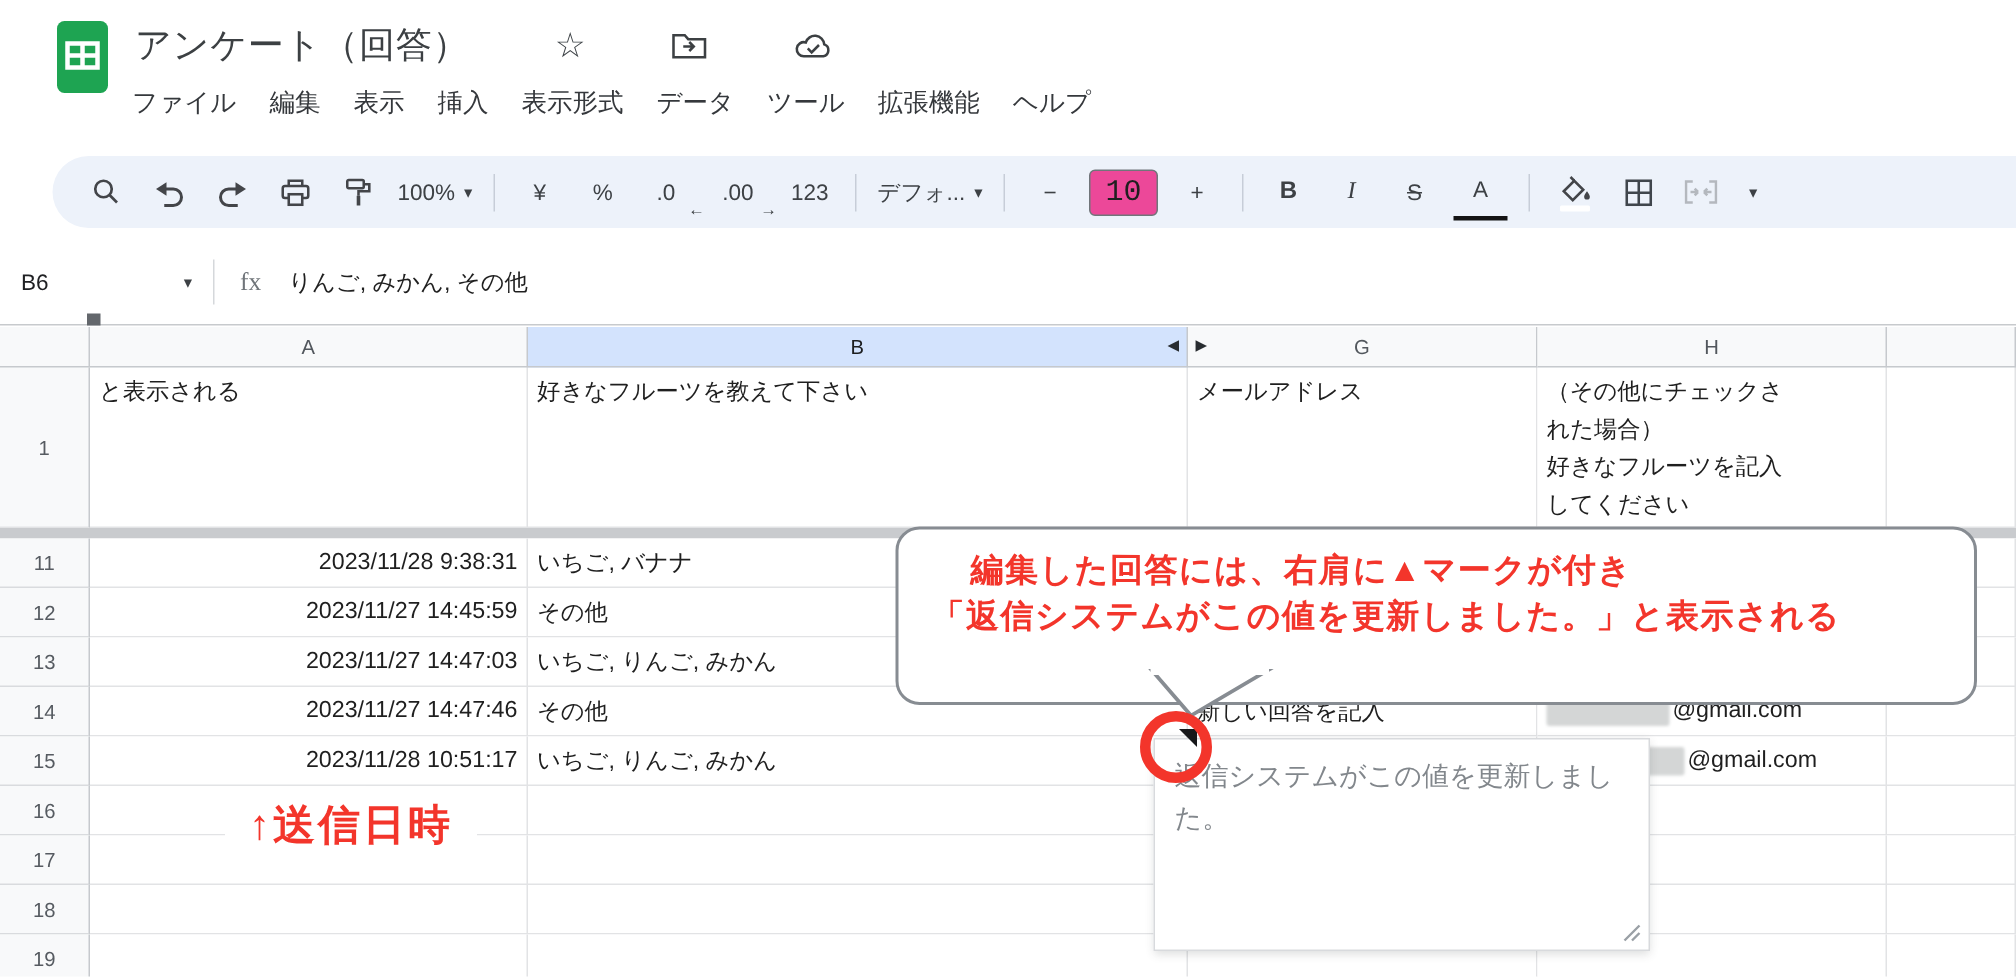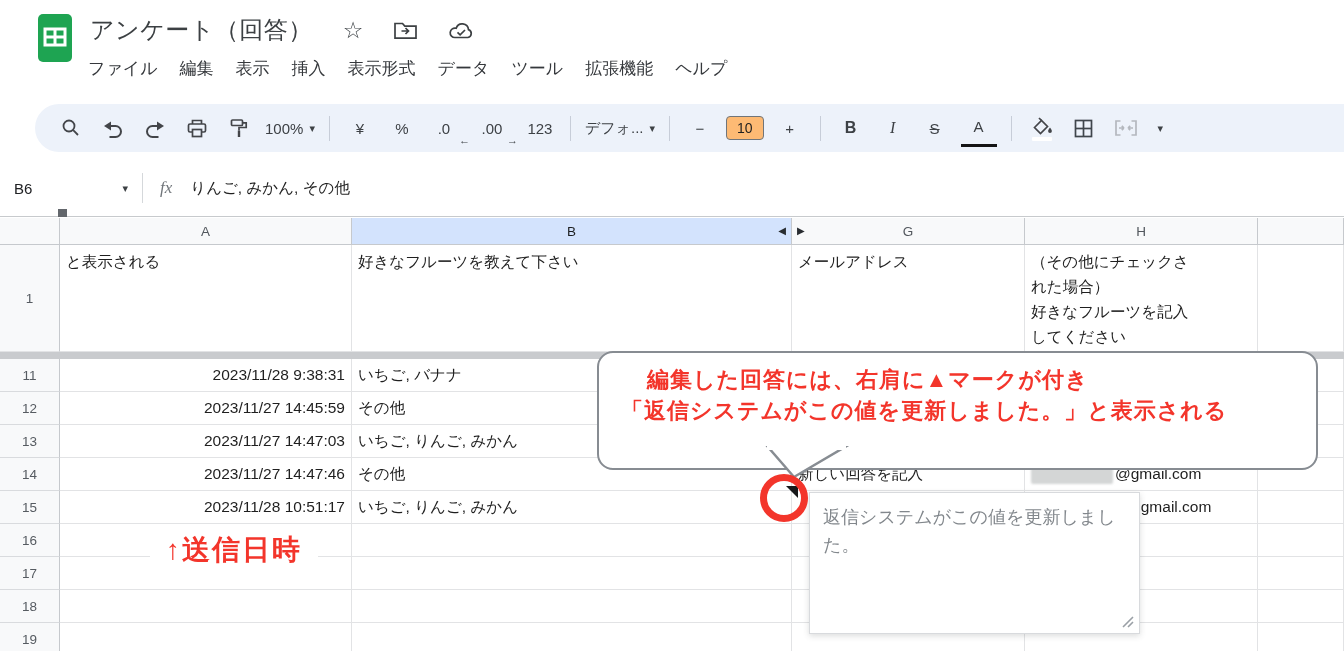--- a/index.html
+++ b/index.html
@@ -4,50 +4,50 @@
 <style>
   html,body{margin:0;padding:0;}
   body{
     width:1344px;height:651px;position:relative;overflow:hidden;background:#fff;
     font-family:"Liberation Sans","DejaVu Sans",sans-serif;color:#1f1f1f;
     -webkit-font-smoothing:antialiased;
   }
   
   .titlebar{position:absolute;top:0;left:0;right:0;height:100px;background:#fff;}
   .logo{position:absolute;left:35px;top:12px;width:40px;height:52px;}
-  .title-row{position:absolute;left:90px;top:14px;display:flex;align-items:center;}
+  .title-row{position:absolute;left:90px;top:14px;display:flex;align-items:center;gap:27px;}
   .doc-title{font-size:24px;color:#3c4043;letter-spacing:0.5px;}
   .t-icon{margin-left:30px;color:#3f4448;display:inline-flex;align-items:center;}
   .star{font-size:23px;line-height:20px;}
   .menu-row{position:absolute;left:88px;top:57px;display:flex;gap:22px;font-size:17px;color:#35383c;}
   .menu-item{cursor:default;}
   
   .toolbar{position:absolute;left:35px;top:104px;right:0;height:48px;background:#edf2fa;
     border-radius:24px 0 0 24px;display:flex;align-items:center;padding-left:20px;gap:10px;}
   .tbtn{min-width:32px;height:34px;display:inline-flex;align-items:center;justify-content:center;
     color:#3d4145;font-size:15px;position:relative;flex:none;}
   .sep{width:1px;height:25px;background:#c7cdd8;margin:0 4px;flex:none;}
   .caret{font-size:11px;color:#3d4145;margin-left:6px;}
   .zoom-txt,.font-txt{font-size:15px;}
   .dec-wrap{position:relative;padding-right:6px;}
   .dec-arrow{position:absolute;bottom:-1px;right:-4px;font-size:11px;}
-  .fs-box{border:1px solid #70757a;border-radius:4px;padding:3px 10px;font-size:14px;background:#fdba74;}
+  .fs-box{border:1px solid #70757a;border-radius:4px;padding:3px 10px;font-size:20px;background:#ec4899;font-family:Liberation Mono, monospace;}
   .bold-b{font-weight:bold;font-size:16px;}
   .ital-i{font-style:italic;font-size:16px;font-family:"Liberation Serif",serif;}
   .strike-s{text-decoration:line-through;font-size:15px;}
   .acolor{font-size:15px;border-bottom:3px solid #141414;padding:0 2px 1px 2px;line-height:15px;}
   .fill-wrap{display:inline-flex;flex-direction:column;align-items:center;gap:2px;}
   .fill-bar{width:20px;height:4px;background:#fff;border-radius:1px;}
   
   .formula-bar{position:absolute;top:160px;left:0;right:0;height:57px;background:#fff;
     border-bottom:1px solid #c7cacd;display:flex;align-items:center;box-sizing:border-box;}
   .name-box{width:128px;display:flex;align-items:center;padding-left:14px;font-size:15px;color:#202124;gap:30px;}
   .nb-caret{margin-left:auto;margin-right:14px;font-size:11px;color:#3d4145;}
   .fb-divider{width:1px;height:30px;background:#d5d8db;}
-  .fx{font-style:italic;font-family:"Liberation Serif",serif;color:#70757a;font-size:17px;margin:0 18px 0 17px;}
+  .fx{font-family:"Liberation Serif",serif;color:#70757a;font-size:17px;margin:0 18px 0 17px;}
   .fb-value{font-size:15.5px;color:#1f1f1f;}
   .freeze-handle{position:absolute;left:58px;top:209px;width:9px;height:8px;background:#63676c;z-index:3;}
   
   .grid{position:absolute;top:218px;left:0;width:1344px;bottom:0;font-size:15.5px;}
   .grow{display:flex;}
   .cell{box-sizing:border-box;border-right:1px solid #e2e3e5;border-bottom:1px solid #e2e3e5;overflow:hidden;background:#fff;}
   .col-n{width:60px;flex:none;}
   .col-a{width:292px;flex:none;}
   .col-b{width:440px;flex:none;}
   .col-g{width:233px;flex:none;}
@@ -78,21 +78,21 @@
   
   .callout{position:absolute;left:597px;top:351px;width:721px;height:119px;background:#fff;
     border:2px solid #878c92;border-radius:16px;z-index:10;box-sizing:border-box;padding:11px 10px 0 22px;}
   .callout-line{font-size:22px;font-weight:bold;color:#f3352b;line-height:31px;letter-spacing:1px;white-space:nowrap;}
   .callout-line.first{margin-left:26px;}
   .tail-svg{position:absolute;left:750px;top:446px;z-index:11;}
   .red-circle{position:absolute;left:760px;top:474px;width:34px;height:34px;border:7px solid #f3352b;
     border-radius:50%;z-index:13;background:transparent;}
   .edit-marker{position:absolute;left:786px;top:486px;width:0;height:0;
     border-top:12px solid #17181a;border-left:12px solid transparent;z-index:9;}
-  .note-tooltip{position:absolute;left:809px;top:492px;width:331px;height:142px;background:#fff;
+  .note-tooltip{position:absolute;left:769px;top:492px;width:331px;height:142px;background:#fff;
     border:1px solid #d8dadd;box-shadow:0 2px 6px rgba(60,64,67,0.18);z-index:8;box-sizing:border-box;
     padding:10px 13px;}
   .note-text{font-size:18px;color:#82878c;line-height:28px;}
   .resize-svg{position:absolute;right:5px;bottom:5px;}
   .sent-label{position:absolute;left:150px;top:529px;background:#fff;padding:2px 16px;
     font-size:28px;font-weight:bold;color:#f3352b;z-index:6;letter-spacing:2px;white-space:nowrap;}
   svg.icon{display:block;}
 </style>
 </head>
 <body>

